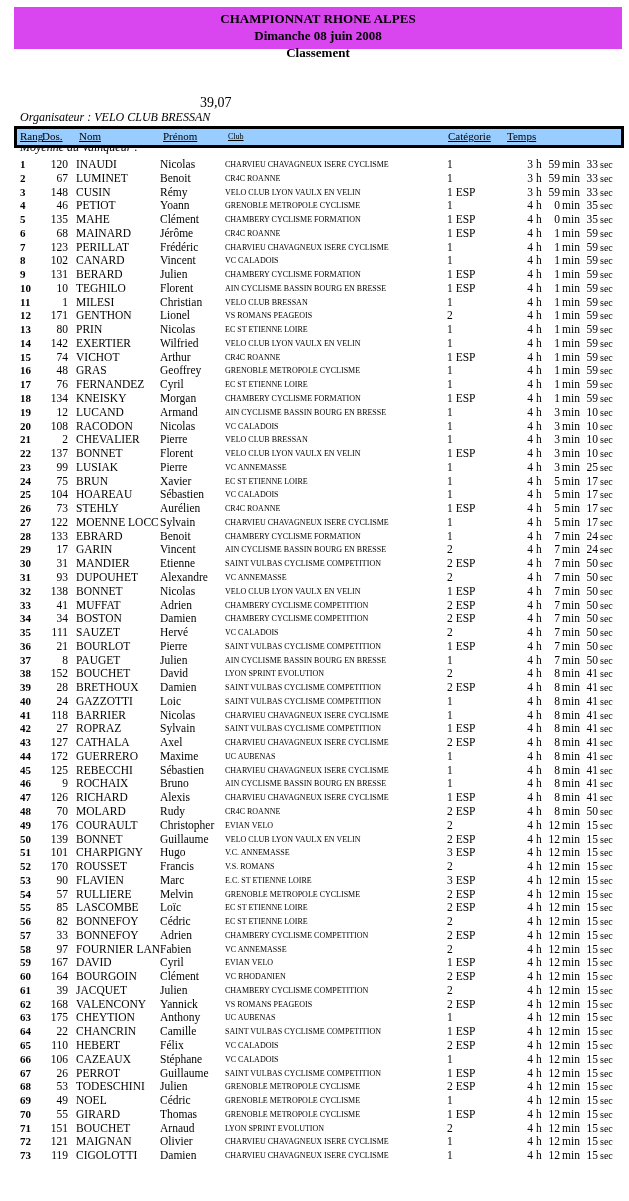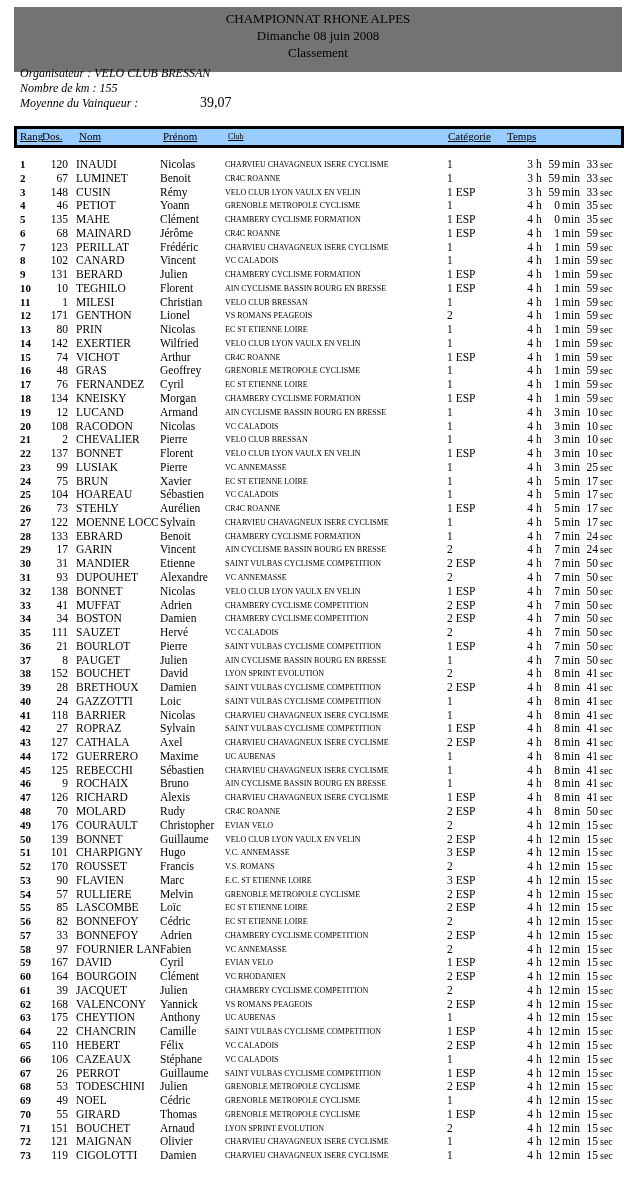--- a/index.html
+++ b/index.html
@@ -1,20 +1,20 @@
 <!DOCTYPE html>
 <html><head>
 <meta charset="utf-8">
 <style>
   html, body { margin: 0; padding: 0; background: #ffffff; }
   body { width: 629px; height: 1201px; position: relative; overflow: hidden; font-family: "Liberation Serif", "DejaVu Serif", serif; color: #000; }
-  .banner { position: absolute; left: 14px; top: 7px; width: 608px; height: 65px; background: #737373; text-align: center; font-weight: normal; }
+  .banner { position: absolute; left: 14px; top: 7px; width: 608px; height: 42px; background: #d946ef; text-align: center; font-weight: bold; }
   .banner div { font-size: 13px; line-height: 17px; }
   .banner .t1 { padding-top: 3px; }
-  .meta { position: absolute; left: 20px; font-style: italic; font-size: 12px; line-height: 14px; }
+  .meta { position: absolute; left: 20px; font-style: italic; font-size: 12px; line-height: 14px; margin-top: 44px; }
   .meta-val { position: absolute; left: 200px; top: 97px; font-size: 14px; line-height: 12px; }
   .hdr { position: absolute; left: 14px; top: 126px; width: 604px; height: 16px; background: #99ccff; border: 3px solid #000; font-size: 11px; line-height: 14px; font-weight: normal; }
   .hdr span { position: absolute; top: 0px; text-decoration: underline; }
   .hdr .club { font-size: 8px; top: 1px; }
   .rows { position: absolute; left: 0; top: 158px; width: 629px; }
   .row { position: relative; height: 13.78px; font-size: 11.5px; line-height: 13.78px; }
   .row span { position: absolute; white-space: nowrap; }
   .c-rang { left: 20px; font-weight: bold; font-size: 11px; }
   .c-dos { left: 40px; width: 28px; text-align: right; }
   .c-nom { left: 76px; width: 84px; overflow: hidden; }

